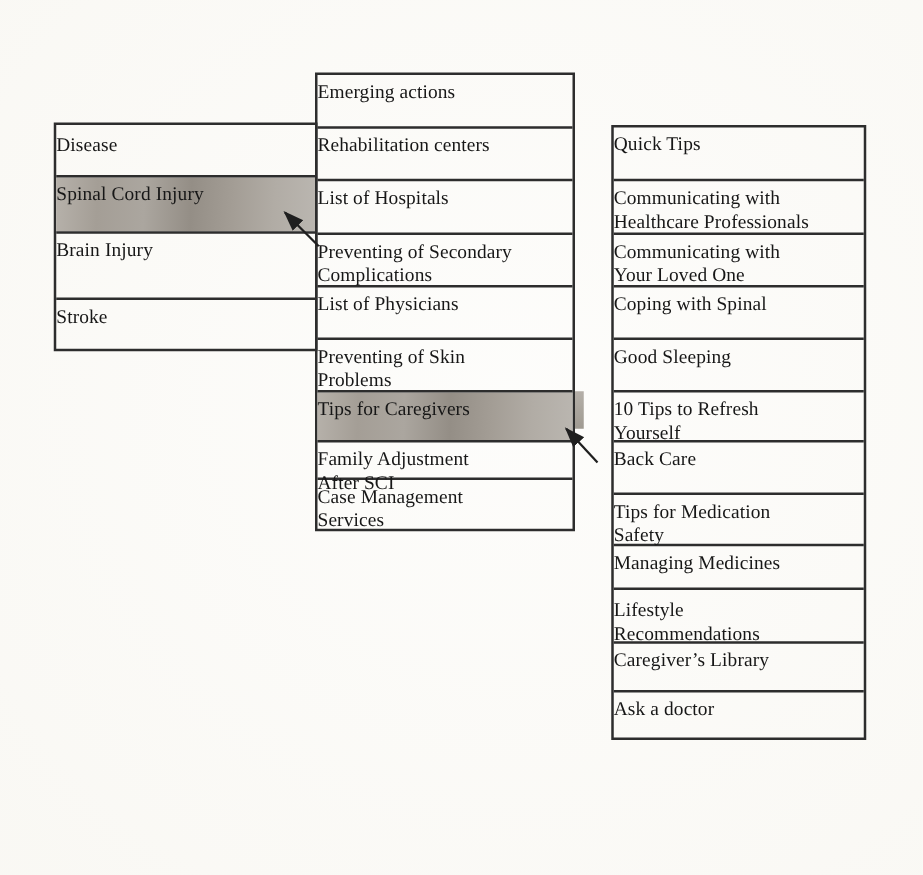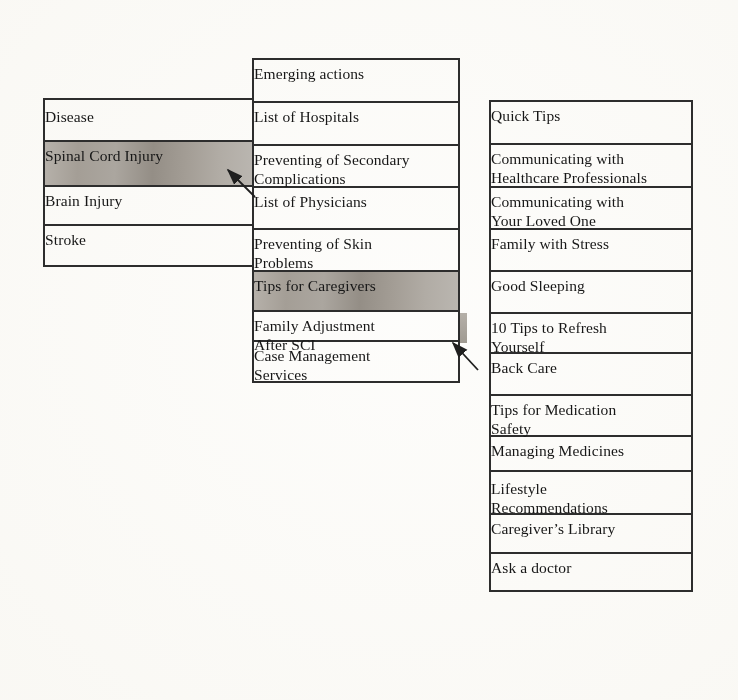--- a/index.html
+++ b/index.html
@@ -72,46 +72,47 @@
   }
 </style>
 </head>
 <body>
 
 <div class="canvas">
 
   <div class="tbl" style="left:43px; top:98px; width:211px;">
     <div class="cell bold" style="height:40px">Disease</div>
     <div class="cell hl" style="height:45px">Spinal Cord Injury</div>
-    <div class="cell" style="height:39px">Brain Injury</div>
+    <div class="cell" style="height:53px">Brain Injury</div>
     <div class="cell" style="height:41px">Stroke</div>
   </div>
 
   <div class="tbl" style="left:252px; top:58px; width:208px;">
     <div class="cell" style="height:41px">Emerging actions</div>
+    <div class="cell" style="height:42px">Rehabilitation centers</div>
     <div class="cell" style="height:43px">List of Hospitals</div>
     <div class="cell" style="height:42px">Preventing of Secondary
 Complications</div>
     <div class="cell" style="height:42px">List of Physicians</div>
     <div class="cell" style="height:42px">Preventing of Skin
 Problems</div>
     <div class="cell hl" style="height:40px">Tips for Caregivers</div>
     <div class="cell" style="height:30px">Family Adjustment
 After SCI</div>
     <div class="cell" style="height:41px">Case Management
 Services</div>
   </div>
 
   <div class="tbl" style="left:458px; top:100px; width:204px;margin-left:31px;">
     <div class="cell" style="height:41px">Quick Tips</div>
     <div class="cell" style="height:43px">Communicating with
 Healthcare Professionals</div>
     <div class="cell" style="height:42px">Communicating with
 Your Loved One</div>
-    <div class="cell" style="height:42px">Family with Stress</div>
+    <div class="cell" style="height:42px">Coping with Spinal</div>
     <div class="cell" style="height:42px">Good Sleeping</div>
     <div class="cell" style="height:40px">10 Tips to Refresh
 Yourself</div>
     <div class="cell" style="height:42px">Back Care</div>
     <div class="cell" style="height:41px">Tips for Medication
 Safety</div>
     <div class="cell" style="height:35px">Managing Medicines</div>
     <div class="cell pad-extra" style="height:43px">Lifestyle
 Recommendations</div>
     <div class="cell" style="height:39px">Caregiver’s Library</div>

